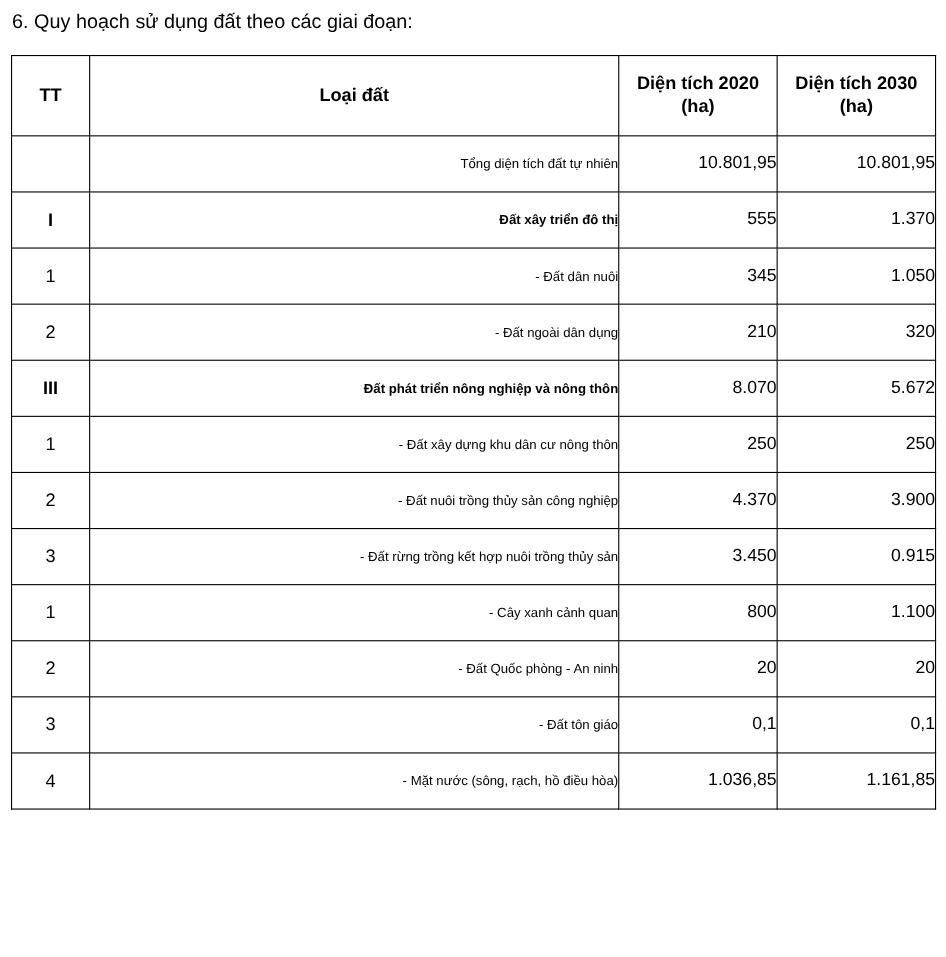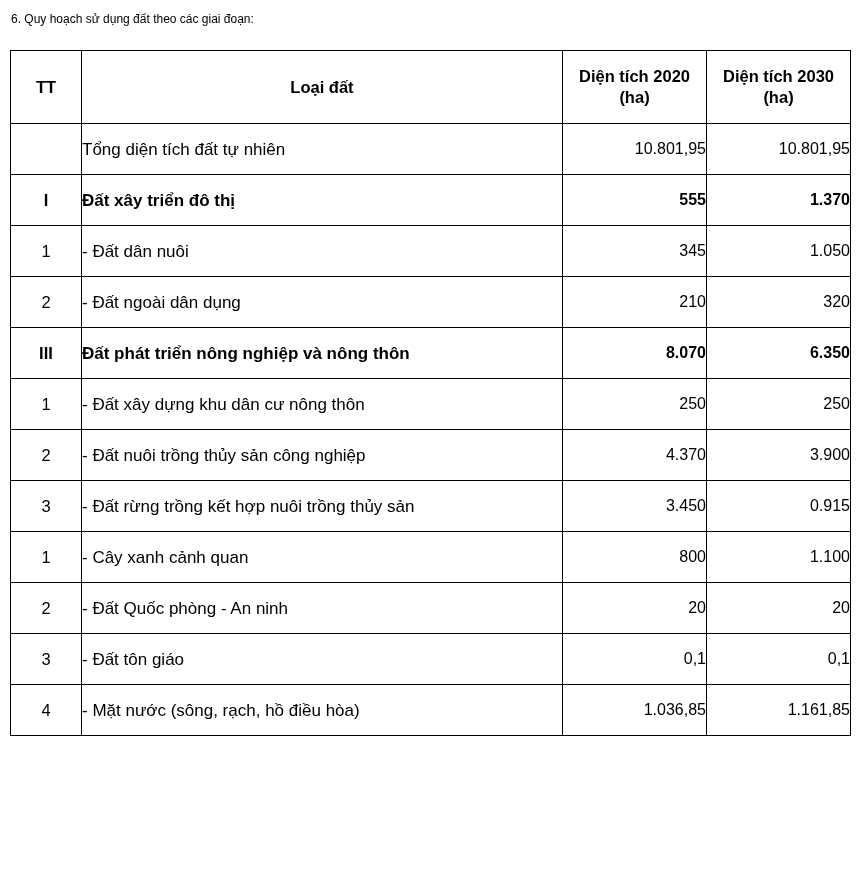--- a/index.html
+++ b/index.html
@@ -21,21 +21,21 @@
     width: 860px;
     height: 870px;
     overflow: hidden;
   }
 
   
   .section-heading {
     position: absolute;
     left: 11px;
     top: 8px;
-    font-size: 12px;
+    font-size: 18px;
     line-height: 22px;
     font-weight: 400;
     white-space: nowrap;
   }
 
   
   .table-wrap {
     position: absolute;
     left: 10px;
     top: 50px;
@@ -74,39 +74,39 @@
 
   
   tbody tr { height: 51px; }
 
   td.cell-tt {
     text-align: center;
     font-size: 16.5px;
     line-height: 20px;
   }
   td.cell-type {
-    text-align: left;
+    text-align: right;
     padding-left: 5px;
-    font-size: 17px;
+    font-size: 12px;
     line-height: 21px;
   }
   td.cell-num {
     text-align: right;
     padding-right: 4px;
     font-size: 16px;
     line-height: 20px;
     white-space: nowrap;
   }
 
   tr.row-bold td.cell-tt,
   tr.row-bold td.cell-type {
     font-weight: 700;
   }
   tr.row-bold td.cell-num {
-    font-weight: 700;
+    font-weight: 400;
     padding-left: 28px;
   }
 </style>
 </head>
 <body>
 
 <div class="page">
 
   <div class="section-heading">6. Quy hoạch sử dụng đất theo các giai đoạn:</div>
 
@@ -154,21 +154,21 @@
           <tr>
             <td class="cell-tt">2</td>
             <td class="cell-type">- Đất ngoài dân dụng</td>
             <td class="cell-num">210</td>
             <td class="cell-num">320</td>
           </tr>
           <tr class="row-bold">
             <td class="cell-tt">III</td>
             <td class="cell-type">Đất phát triển nông nghiệp và nông thôn</td>
             <td class="cell-num">8.070</td>
-            <td class="cell-num">6.350</td>
+            <td class="cell-num">5.672</td>
           </tr>
           <tr>
             <td class="cell-tt">1</td>
             <td class="cell-type">- Đất xây dựng khu dân cư nông thôn</td>
             <td class="cell-num">250</td>
             <td class="cell-num">250</td>
           </tr>
           <tr>
             <td class="cell-tt">2</td>
             <td class="cell-type">- Đất nuôi trồng thủy sản công nghiệp</td>

